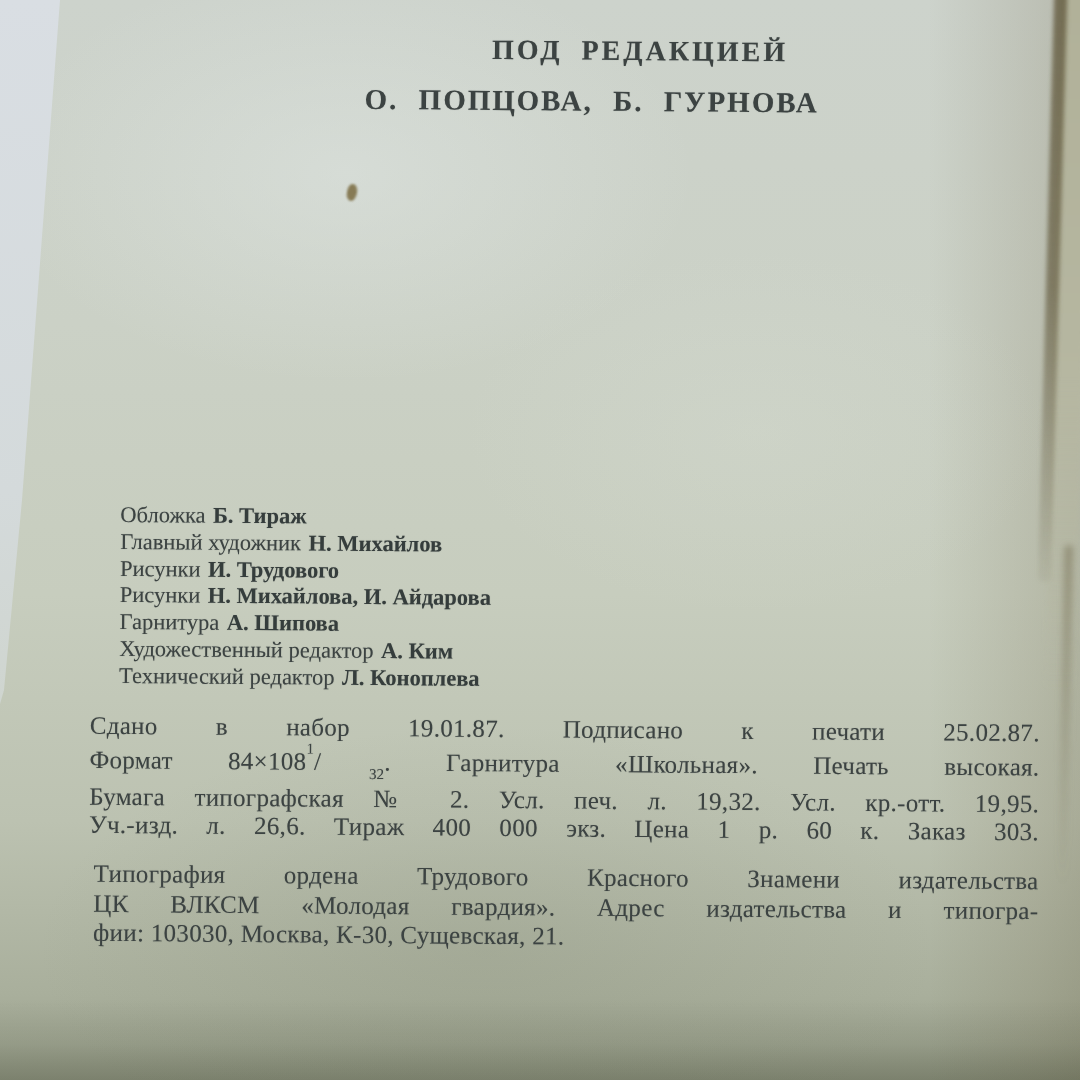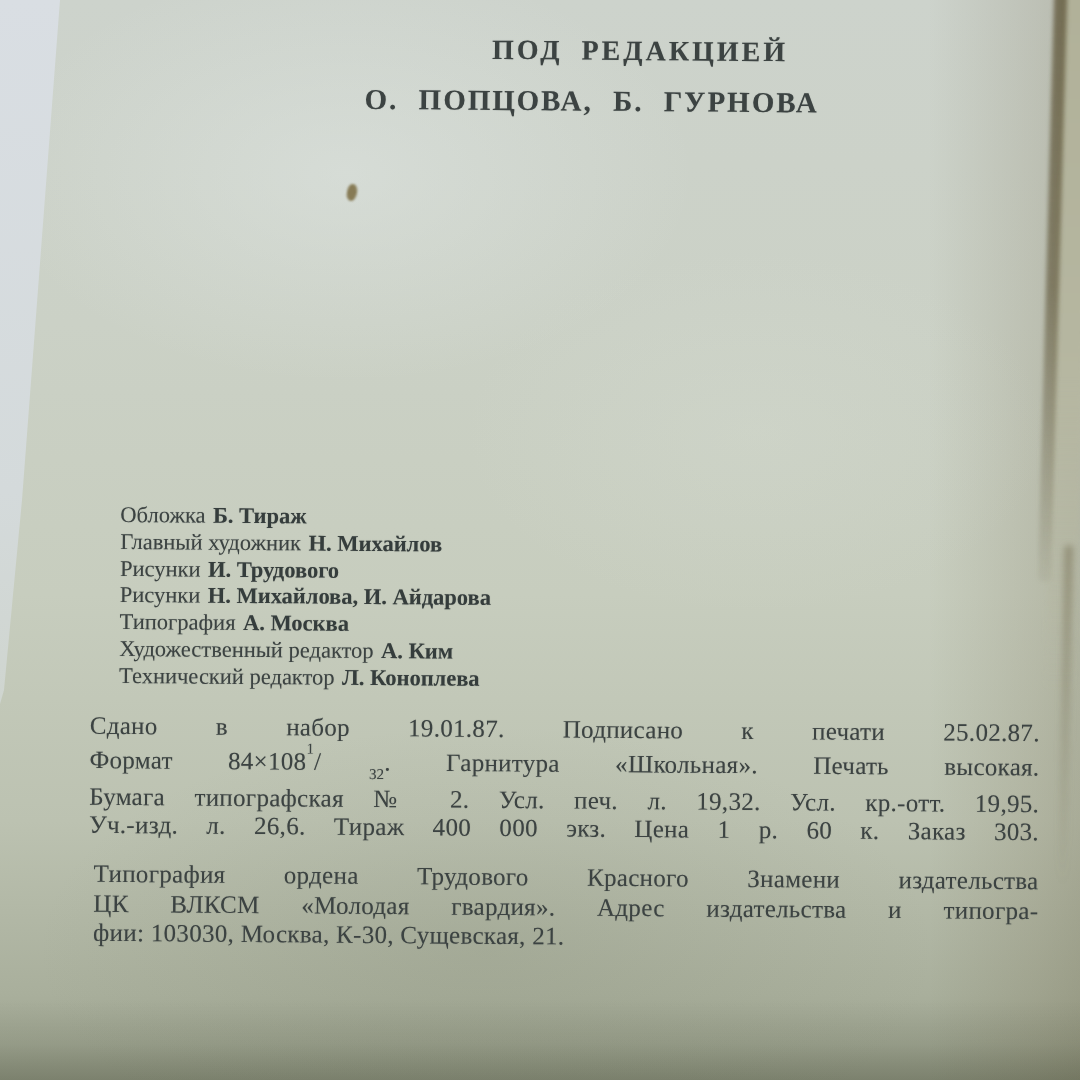--- a/index.html
+++ b/index.html
@@ -87,21 +87,21 @@
   <div class="text-layer">
 
     <div class="hdr hdr1">ПОД РЕДАКЦИЕЙ</div>
     <div class="hdr hdr2">О. ПОПЦОВА, Б. ГУРНОВА</div>
 
     <div class="credits">
       <div><span>Обложка</span><span class="credit-name">Б. Тираж</span></div>
       <div><span>Главный художник</span><span class="credit-name">Н. Михайлов</span></div>
       <div><span>Рисунки</span><span class="credit-name">И. Трудового</span></div>
       <div><span>Рисунки</span><span class="credit-name">Н. Михайлова, И. Айдарова</span></div>
-      <div><span>Типография</span><span class="credit-name">А. Москва</span></div>
+      <div><span>Гарнитура</span><span class="credit-name">А. Шипова</span></div>
       <div><span>Художественный редактор</span><span class="credit-name">А. Ким</span></div>
       <div><span>Технический редактор</span><span class="credit-name">Л. Коноплева</span></div>
     </div>
 
     <div class="imprint">
       <div class="jline">Сдано в набор 19.01.87. Подписано к печати 25.02.87.</div>
       <div class="jline"><span>Формат 84×108</span><sup class="frac">1</sup><span>/</span><sub class="frac">32</sub><span>. Гарнитура «Школьная». Печать высокая.</span></div>
       <div class="jline">Бумага типографская № 2. Усл. печ. л. 19,32. Усл. кр.-отт. 19,95.</div>
       <div class="jline">Уч.-изд. л. 26,6. Тираж 400 000 экз. Цена 1 р. 60 к. Заказ 303.</div>
     </div>

